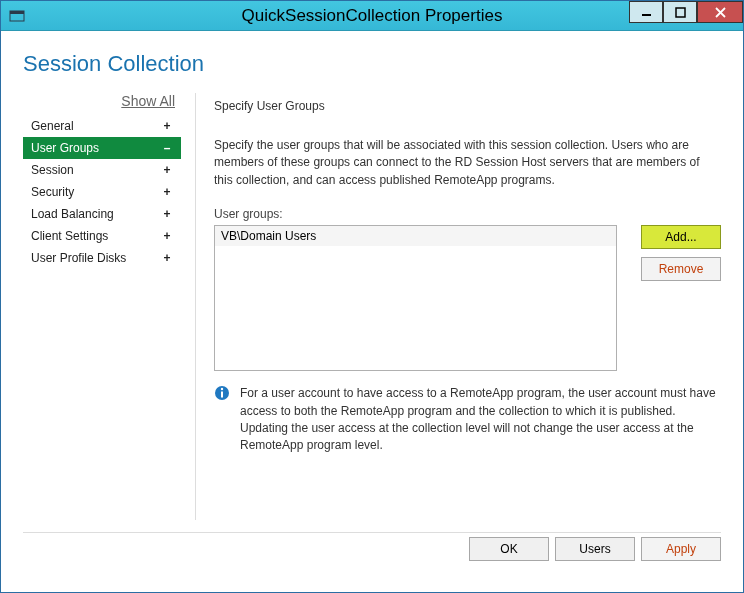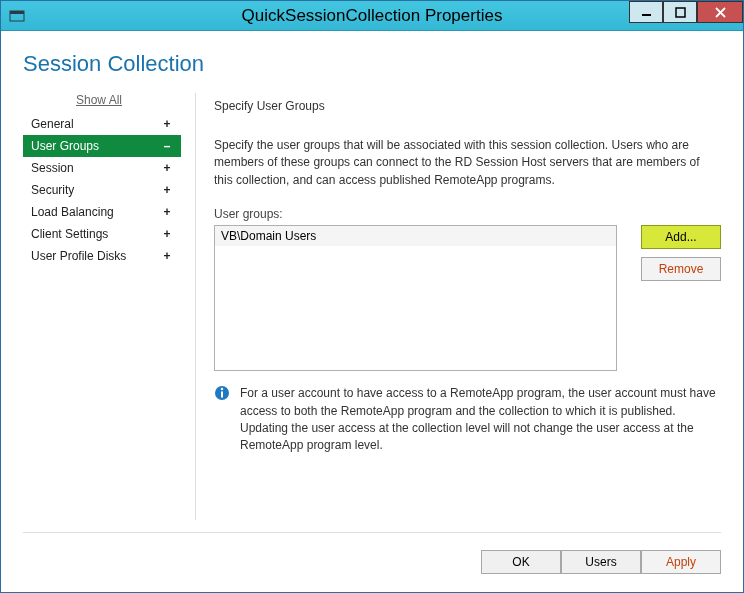--- a/index.html
+++ b/index.html
@@ -11,21 +11,21 @@
   .winbtns { position: absolute; right: 0; top: 0; display: flex; }
   .winbtn { width: 34px; height: 22px; border: 1px solid #333; background: #cfe8ef; display: flex; align-items: center; justify-content: center; font-size: 11px; }
   .winbtn.min svg, .winbtn.max svg, .winbtn.close svg { width: 11px; height: 11px; }
   .winbtn.close { background: #c75050; color: #fff; width: 46px; }
   .winbtn.close svg { stroke: #fff; }
 
   .content { position: absolute; top: 30px; left: 0; right: 0; bottom: 0; padding: 16px 22px 14px 22px; display: flex; flex-direction: column; }
   .page-title { color: #1a73af; font-size: 22px; font-weight: 400; margin: 4px 0 16px 0; }
   .body { flex: 1; display: flex; }
   .sidebar { width: 172px; padding-right: 14px; }
-  .showall { text-align: center; font-size: 12px; color: #666; padding: 0 6px 6px 0; text-decoration: underline; cursor: pointer; }
+  .showall { text-align: right; font-size: 14px; color: #666; padding: 0 6px 6px 0; text-decoration: underline; cursor: pointer; }
   .nav { }
   .nav-item { display: flex; justify-content: space-between; align-items: center; padding: 4px 8px; font-size: 12px; color: #222; cursor: pointer; }
   .nav-item .sign { font-weight: bold; width: 12px; text-align: center; }
   .nav-item.active { background: #108a3f; color: #fff; }
   .nav-item.active .sign { color: #fff; }
 
   .vdiv { width: 1px; background: #ddd; margin: 0 18px 0 0; }
 
   .main { flex: 1; display: flex; flex-direction: column; padding-top: 6px; }
   .section-title { font-size: 12px; color: #333; font-weight: 400; margin-bottom: 24px; }
@@ -35,21 +35,21 @@
   .listbox { flex: 1; height: 146px; border: 1px solid #b0b0b0; background: #fff; font-size: 12px; overflow: auto; }
   .listbox .item { padding: 3px 6px; background: #f5f5f5; }
   .listbtns { display: flex; flex-direction: column; gap: 8px; width: 80px; }
   .btn { height: 24px; font-size: 12px; border: 1px solid #a7a7a7; background: #f0f0f0; cursor: pointer; }
   .btn.highlight { background: #d8e83a; border-color: #8a9a1c; }
   .btn:disabled { color: #c2410c; background: #f3f3f3; cursor: default; }
 
   .info { display: flex; gap: 10px; margin-top: 14px; font-size: 12px; color: #333; line-height: 1.45; }
   .info-icon { width: 16px; height: 16px; flex-shrink: 0; }
 
-  .footer { height: 46px; border-top: 1px solid #ddd; display: flex; justify-content: flex-end; align-items: center; gap: 0; padding-top: 12px; margin-top: 12px; }
+  .footer { height: 46px; border-top: 1px solid #ddd; display: flex; justify-content: flex-end; gap: 6px; padding-top: 4px; margin-top: 12px; }
   .footer .btn { width: 80px; }
 </style>
 </head>
 <body>
 
 <div class="window">
   <div class="titlebar">
     <span class="sysicon">
       <svg viewBox="0 0 16 14">
           <rect x="1" y="2" width="14" height="10" fill="none" stroke="#2a3a4a" stroke-width="1"></rect>

